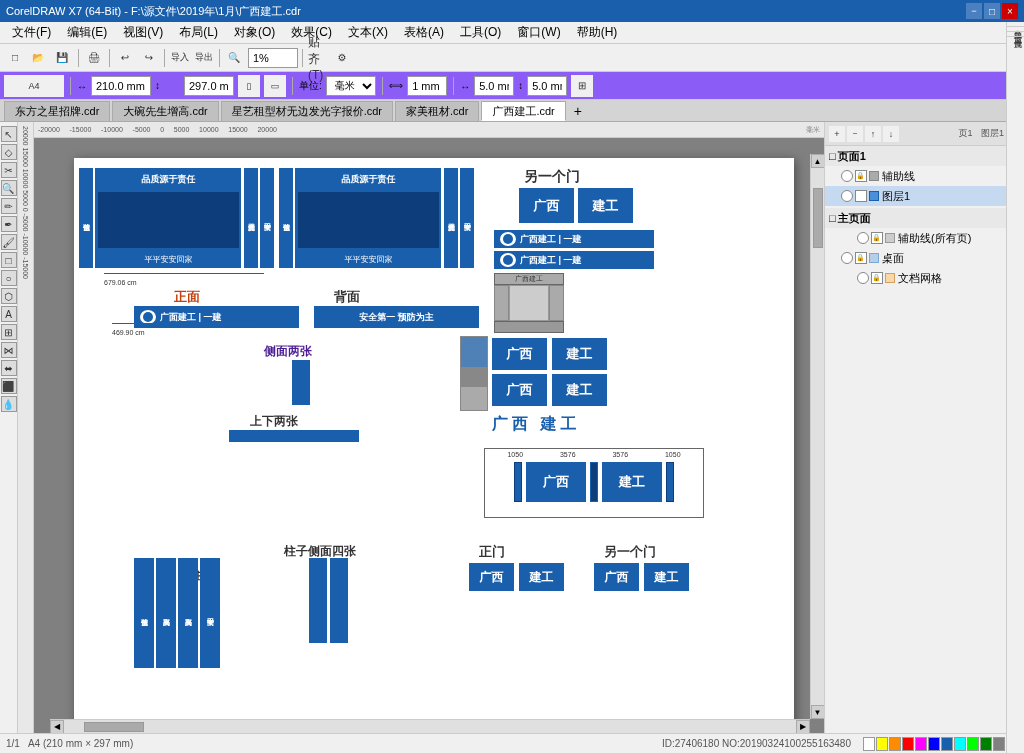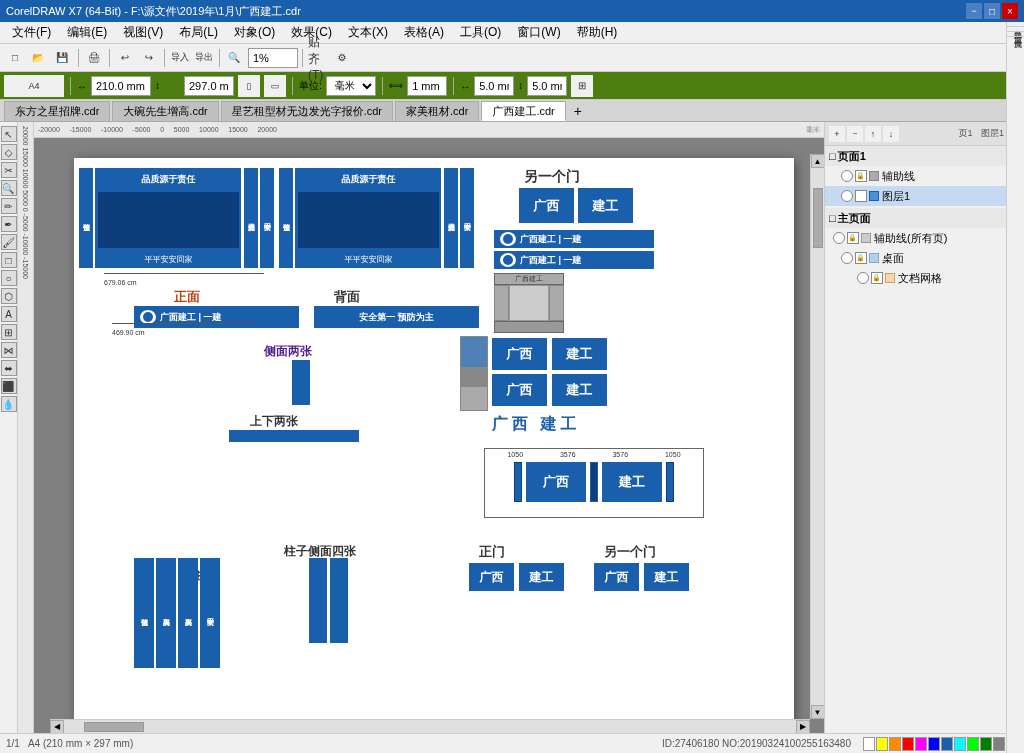--- a/index.html
+++ b/index.html
@@ -54,21 +54,21 @@
       cursor: pointer; font-size: 10px; color: #333;
     }
     .tb-sep { width: 1px; height: 18px; background: #aaa; margin: 0 2px; }
     .tb-input {
       height: 20px; border: 1px solid #999; padding: 0 4px;
       font-size: 11px; background: white;
     }
 
     #toolbar2 {
       height: 28px;
-      background: #4d7c0f;
+      background: #8b5cf6;
       display: flex;
       align-items: center;
       padding: 0 4px;
       gap: 4px;
       border-bottom: 1px solid #ccc;
     }
 
     
     #tabbar {
       height: 22px;
@@ -599,21 +599,21 @@
         <div class="layer-lock"></div>
         <span style="width:10px; height:10px; background:#4a90d9; display:inline-block; margin-right:3px; border:1px solid #1a5fac;"></span>
         <span>图层1</span>
       </div>
 
       <div class="layer-item" style="padding-left:4px; font-weight:bold; background:#e8e8e8; margin-top:2px;">
         <span style="margin-right:2px;">□</span>
         <span>主页面</span>
       </div>
 
-      <div class="layer-item" style="padding-left:8px;">
+      <div class="layer-item" style="padding-left:32px;">
         <div class="layer-eye"></div>
         <div class="layer-lock">🔒</div>
         <span style="width:10px; height:10px; background:#ccc; display:inline-block; margin-right:3px; border:1px solid #999;"></span>
         <span>辅助线(所有页)</span>
       </div>
 
       <div class="layer-item" style="padding-left:16px;">
         <div class="layer-eye"></div>
         <div class="layer-lock">🔒</div>
         <span style="width:10px; height:10px; background:#b8cde8; display:inline-block; margin-right:3px; border:1px solid #7aaad8;"></span>

